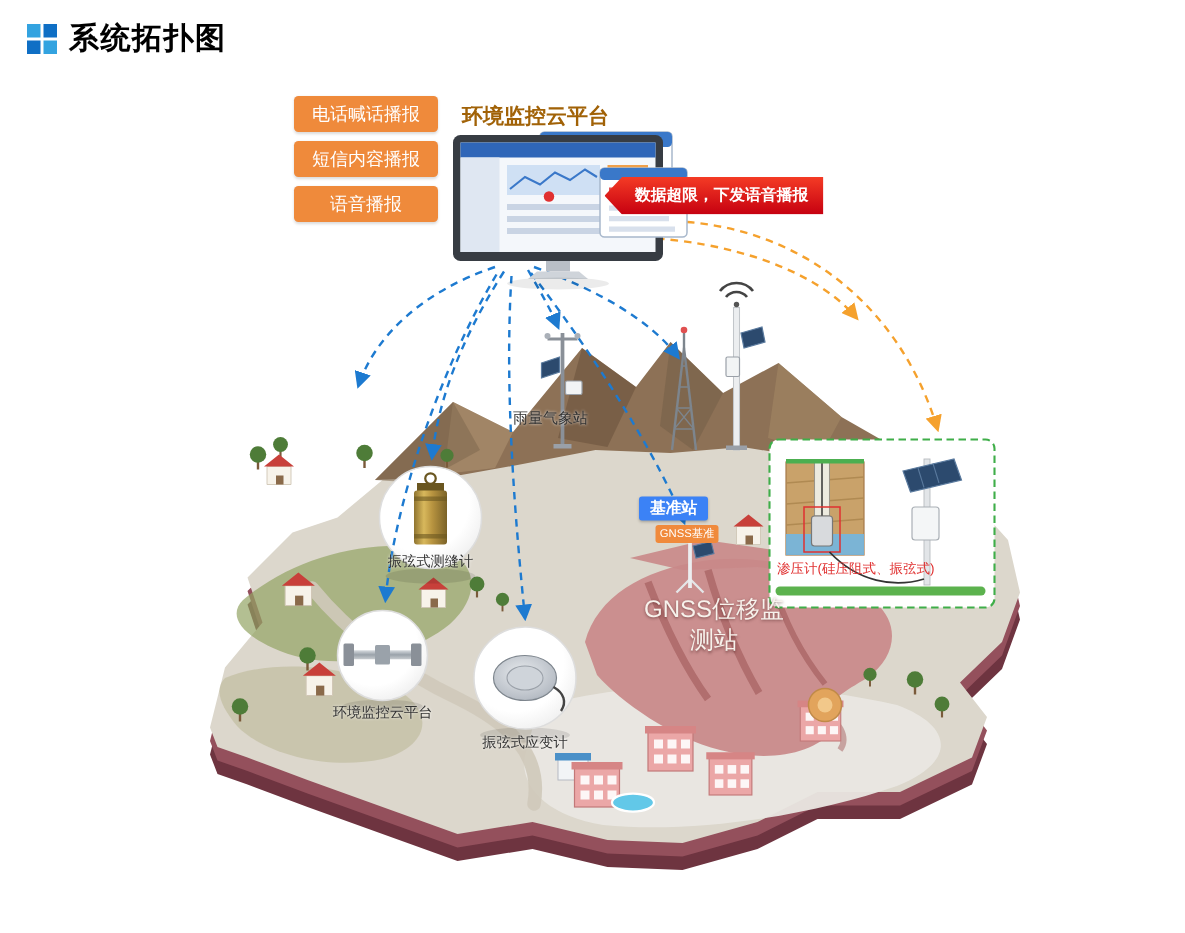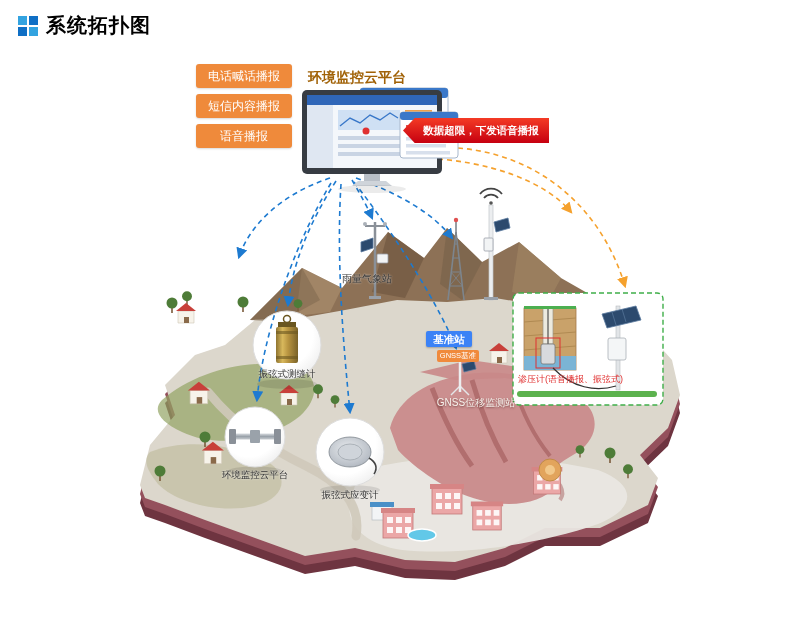--- a/index.html
+++ b/index.html
@@ -35,21 +35,21 @@
     text-align:center;padding-left:10px;box-sizing:border-box;z-index:4;
     clip-path:polygon(0 50%, 8% 0, 100% 0, 100% 100%, 8% 100%);
   }
 
   .station-label{position:absolute;font-size:9.5px;color:#333;text-align:center;
     text-shadow:0 0 2px rgba(255,255,255,.9);}
   .lbl-rain{left:332px;top:272px;width:70px;font-size:10px;}
   .lbl-joint{left:249px;top:368px;width:76px;}
   .lbl-strain{left:217px;top:469px;width:76px;}
   .lbl-earth{left:310px;top:489px;width:80px;}
-  .lbl-gnss{left:426px;top:396px;width:100px;font-size:10px;color:#f7f2ec;
+  .lbl-gnss{left:426px;top:396px;width:100px;font-size:16px;color:#f7f2ec;
     text-shadow:0 1px 2px rgba(60,20,20,.55);}
   .lbl-seepage{left:518px;top:373px;width:130px;font-size:9px;color:#e03030;text-align:left;text-shadow:none;}
 
   .badge-green{
     position:absolute;left:426px;top:331px;width:46px;height:16px;line-height:16px;
     background:#3b82f6;color:#fff;font-size:10.5px;font-weight:bold;text-align:center;border-radius:2px;
     box-shadow:0 1px 2px rgba(0,0,0,.25);
   }
   .badge-orange{
     position:absolute;left:437px;top:350px;width:42px;height:12px;line-height:12px;
@@ -318,21 +318,21 @@
 
     <div class="platform-label">环境监控云平台</div>
 
     <div class="station-label lbl-rain">雨量气象站</div>
     <div class="badge-green">基准站</div>
     <div class="badge-orange">GNSS基准</div>
     <div class="station-label lbl-gnss">GNSS位移监测站</div>
     <div class="station-label lbl-joint">振弦式测缝计</div>
     <div class="station-label lbl-strain">环境监控云平台</div>
     <div class="station-label lbl-earth">振弦式应变计</div>
-    <div class="station-label lbl-seepage">渗压计(语音播报、振弦式)</div>
+    <div class="station-label lbl-seepage">渗压计(硅压阻式、振弦式)</div>
   </div>
 
   <div class="alert-banner">数据超限，下发语音播报</div>
 
   <div class="header">
     <span class="logo">
         <span></span>
         <span></span>
         <span></span>
         <span></span>

